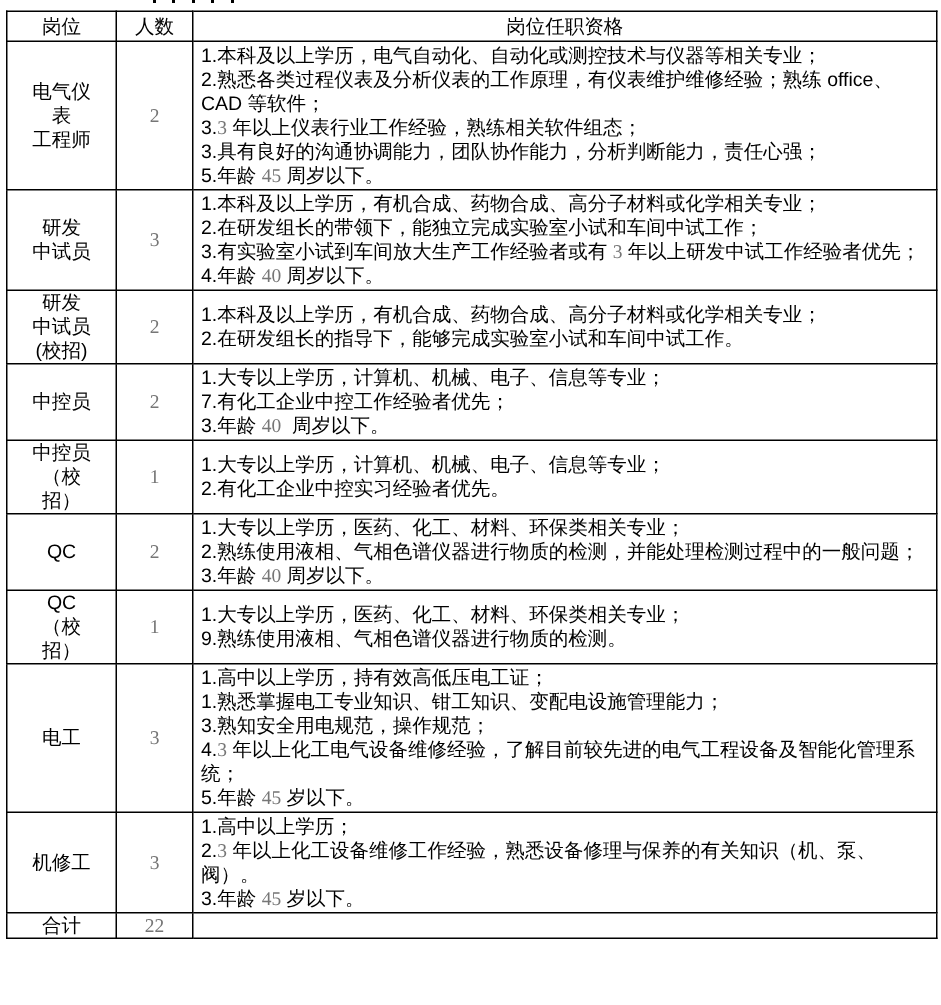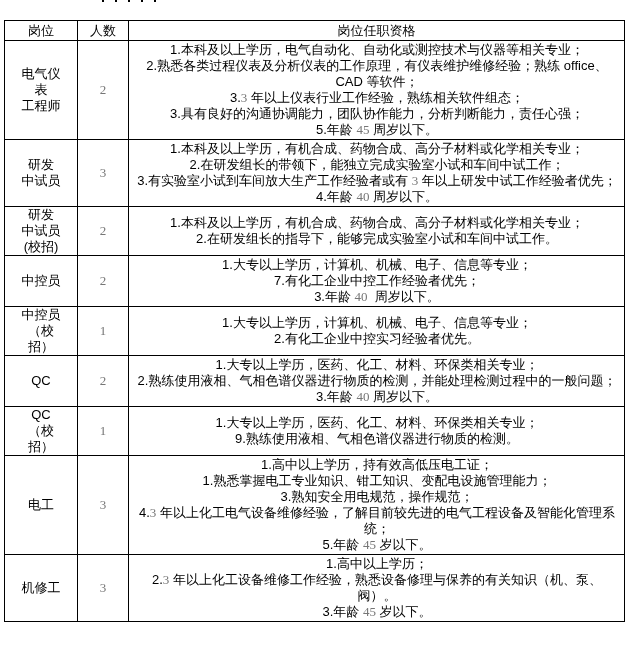--- a/index.html
+++ b/index.html
@@ -20,21 +20,21 @@
     position: absolute;
     left: 102px;
     top: 0;
     width: 58px;
     height: 2px;
     background: repeating-linear-gradient(90deg, #000 0 2px, transparent 2px 13px);
   }
   table.job-table {
     position: absolute;
     left: 4px;
-    top: 20px;
+    top: 7px;
     width: 621px;
     border-collapse: collapse;
     table-layout: fixed;
   }
   .job-table th,
   .job-table td {
     border: 1px solid #000;
     font-size: 13px;
     line-height: 16px;
     vertical-align: middle;
@@ -49,21 +49,20 @@
   td.pos-cell {
     text-align: center;
     white-space: pre-line;
     padding: 0 12px;
   }
   td.cnt-cell {
     text-align: center;
   }
   td.req-cell {
     padding: 1px 4px 1px 5px;
-    text-align: center;
   }
   .req-line {
     white-space: pre-wrap;
   }
   
   .dg {
     color: #767676;
     font-family: "Liberation Serif", serif;
   }
 </style>
@@ -168,14 +167,19 @@
       </tr>
       <tr>
         <td class="pos-cell">机修工</td>
         <td class="cnt-cell"><span class="dg">3</span></td>
         <td class="req-cell">
           <div class="req-line">1.高中以上学历；</div>
           <div class="req-line">2.<span class="dg">3</span> 年以上化工设备维修工作经验，熟悉设备修理与保养的有关知识（机、泵、阀）。</div>
           <div class="req-line">3.年龄 <span class="dg">45</span> 岁以下。</div>
         </td>
       </tr>
+      <tr>
+        <td class="pos-cell">合计</td>
+        <td class="cnt-cell"><span class="dg">22</span></td>
+        <td class="req-cell"></td>
+      </tr>
     </tbody>
 </table>
 
 </body></html>

